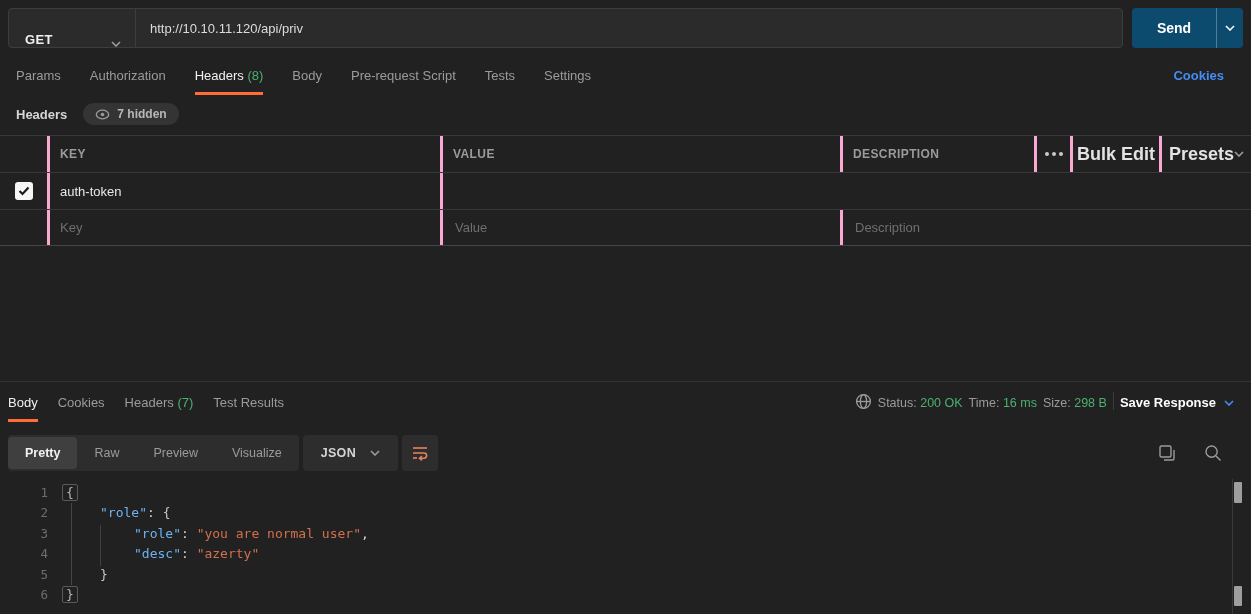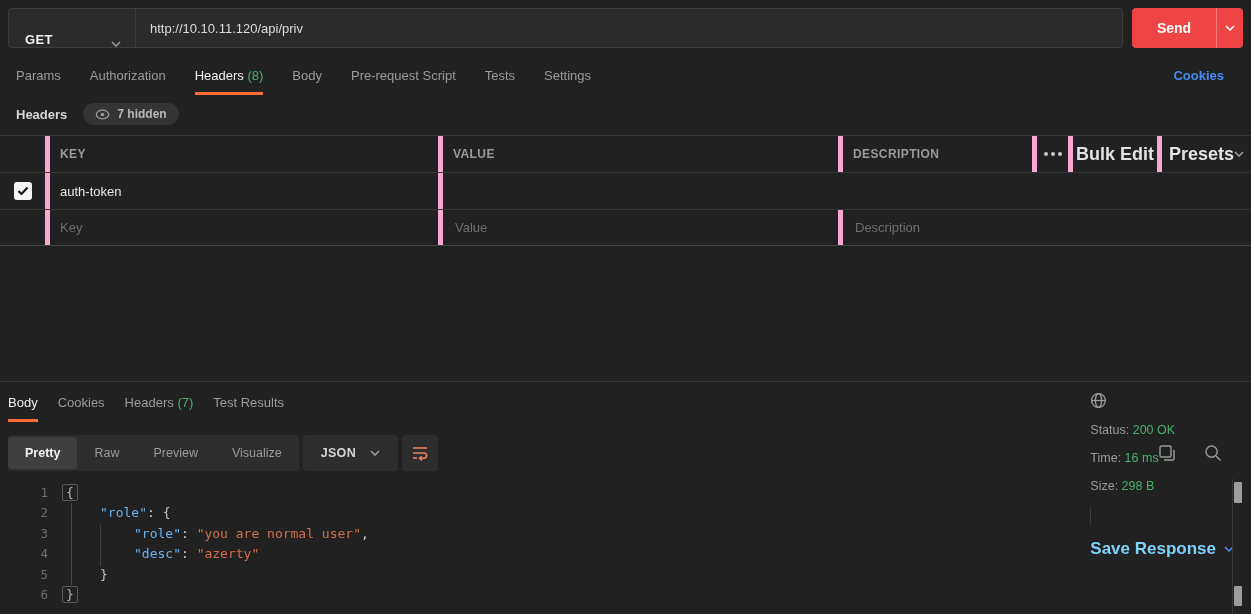--- a/index.html
+++ b/index.html
@@ -20,21 +20,21 @@
     background:#2b2b2b; border:1px solid #3d3d3d; border-radius:4px;
     margin-right:9px; overflow:hidden;
   }
   .method {
     width:127px; height:100%; display:flex; align-items:flex-end; justify-content:space-between;
     padding:0 14px 0 16px; border-right:1px solid #3d3d3d; cursor:pointer;
   }
   .method-label { font-size:13px; font-weight:700; color:#f0f0f0; letter-spacing:.3px; }
   .url-input { flex:1; padding:0 14px; font-size:13px; color:#dcdcda; white-space:nowrap; overflow:hidden; }
   .send-btn {
-    width:111px; height:40px; background:#ef4444; border-radius:4px;
+    width:111px; height:40px; background:#0c4a6e; border-radius:4px;
     display:flex; align-items:stretch; overflow:hidden; cursor:pointer;
   }
   .send-main { width:84px; display:flex; align-items:center; justify-content:center;
     color:#fff; font-size:14px; font-weight:600; }
   .send-caret { flex:1; display:flex; align-items:center; justify-content:center;
     border-left:1px solid rgba(255,255,255,.28); }
 
   
   .chev { width:10px; height:6px; display:inline-block; }
   .chev polyline { fill:none; stroke:#9b9b9b; stroke-width:1.6; }
@@ -56,44 +56,44 @@
   .hdr-title { font-size:13px; font-weight:600; color:#d6d6d6; }
   .pill { display:flex; align-items:center; gap:7px; background:#343434; border-radius:12px; padding:4px 12px; cursor:pointer; }
   .pill-text { font-size:12px; font-weight:600; color:#b8b8b8; }
 
   
   .kv-table { position:absolute; top:135px; left:0; right:0; font-size:13px; }
   .t-row { display:grid; height:37px; border-top:1px solid #383838; }
   .t-row.head { grid-template-columns:50px 393px 400px 194px 36px 89px 89px; }
   .t-row.data { grid-template-columns:50px 393px 400px 1fr; }
   .t-row.last { border-bottom:1px solid #454545; }
-  .cell { display:flex; align-items:center; padding:0 12px; border-right:5px solid #f9a8d4; overflow:hidden; white-space:nowrap; }
+  .cell { display:flex; align-items:center; padding:0 12px; border-right:3px solid #f9a8d4; overflow:hidden; white-space:nowrap; }
   .cell.no-r { border-right:none; }
   .cell.head-txt { font-size:12px; font-weight:700; color:#9b9b9b; letter-spacing:.4px; padding-left:10px; }
   .cell.center { justify-content:center; padding:0; }
   .cell.key-cell { padding-left:10px; }
   .cell.ph { color:#6f6f6f; }
   .bulk-label, .presets-label { font-size:18px; font-weight:600; color:#e3e3e3; cursor:pointer; }
   .presets-wrap { display:flex; align-items:center; cursor:pointer; }
   .dots { display:flex; gap:3px; cursor:pointer; }
   .dots i { width:4px; height:4px; border-radius:50%; background:#c9c9c9; }
   .checkbox { width:18px; height:18px; background:#f5f5f5; border-radius:3px;
     display:flex; align-items:center; justify-content:center; cursor:pointer; }
   .checkbox svg { width:12px; height:10px; }
 
   
   .response { position:absolute; top:381px; left:0; right:0; bottom:0; border-top:1px solid #343434; }
   .resp-head { display:flex; align-items:flex-start; padding-left:8px; height:43px; }
   .resp-head .tab { padding:13px 0 9px; }
   .resp-head .tab + .tab { margin-left:20px; }
-  .resp-meta { margin-left:auto; display:flex; align-items:flex-start; gap:14px; padding:10px 17px 0 0; font-size:12.5px;flex-direction:column; }
+  .resp-meta { margin-left:auto; display:flex; align-items:flex-end; gap:6px; padding:10px 17px 0 0; font-size:12.5px; }
   .meta-pair { color:#9b9b9b; white-space:nowrap; }
   .meta-pair .val { color:#4cb071; }
   .meta-div { width:1px; height:18px; background:#3c3c3c; }
-  .save-resp { display:flex; align-items:center; gap:8px; color:#7dd3fc; font-weight:600; font-size:17px; cursor:pointer; }
+  .save-resp { display:flex; align-items:center; gap:8px; color:#ffffff; font-weight:600; font-size:13px; cursor:pointer; }
 
   
   .resp-toolbar { position:absolute; top:53px; left:8px; right:8px; height:36px; display:flex; align-items:center; }
   .seg { display:flex; background:#2d2d2d; border-radius:4px; height:36px; align-items:center; }
   .seg-btn { padding:0 17px; height:32px; display:flex; align-items:center; font-size:12.5px; color:#9b9b9b; cursor:pointer; border-radius:4px; }
   .seg-btn.active { background:#3f3f3f; color:#f2f2f2; font-weight:600; }
   .fmt-box { margin-left:4px; height:36px; background:#2d2d2d; border-radius:4px;
     display:flex; align-items:center; gap:14px; padding:0 18px; cursor:pointer; }
   .fmt-label { font-size:12.5px; font-weight:600; color:#d5d5d5; letter-spacing:.3px; }
   .wrap-box { margin-left:4px; width:36px; height:36px; background:#2d2d2d; border-radius:4px;

